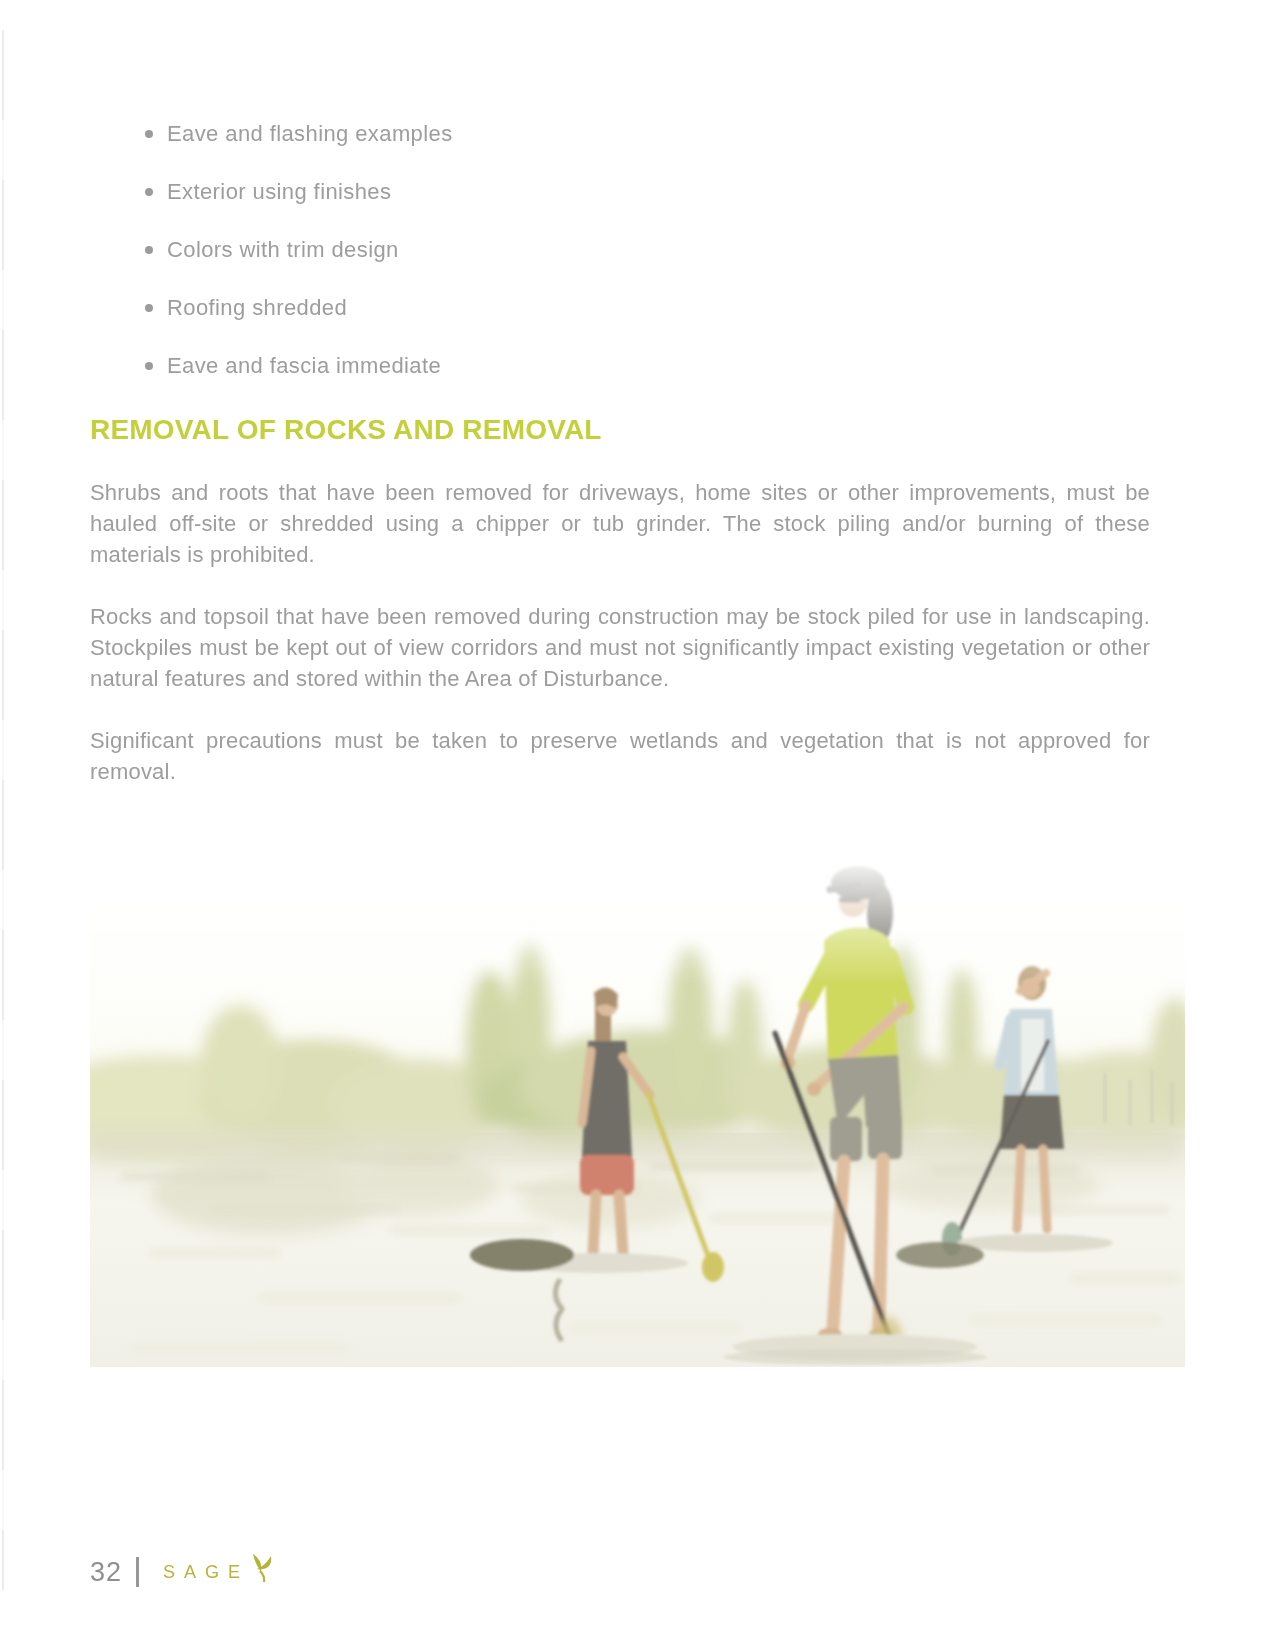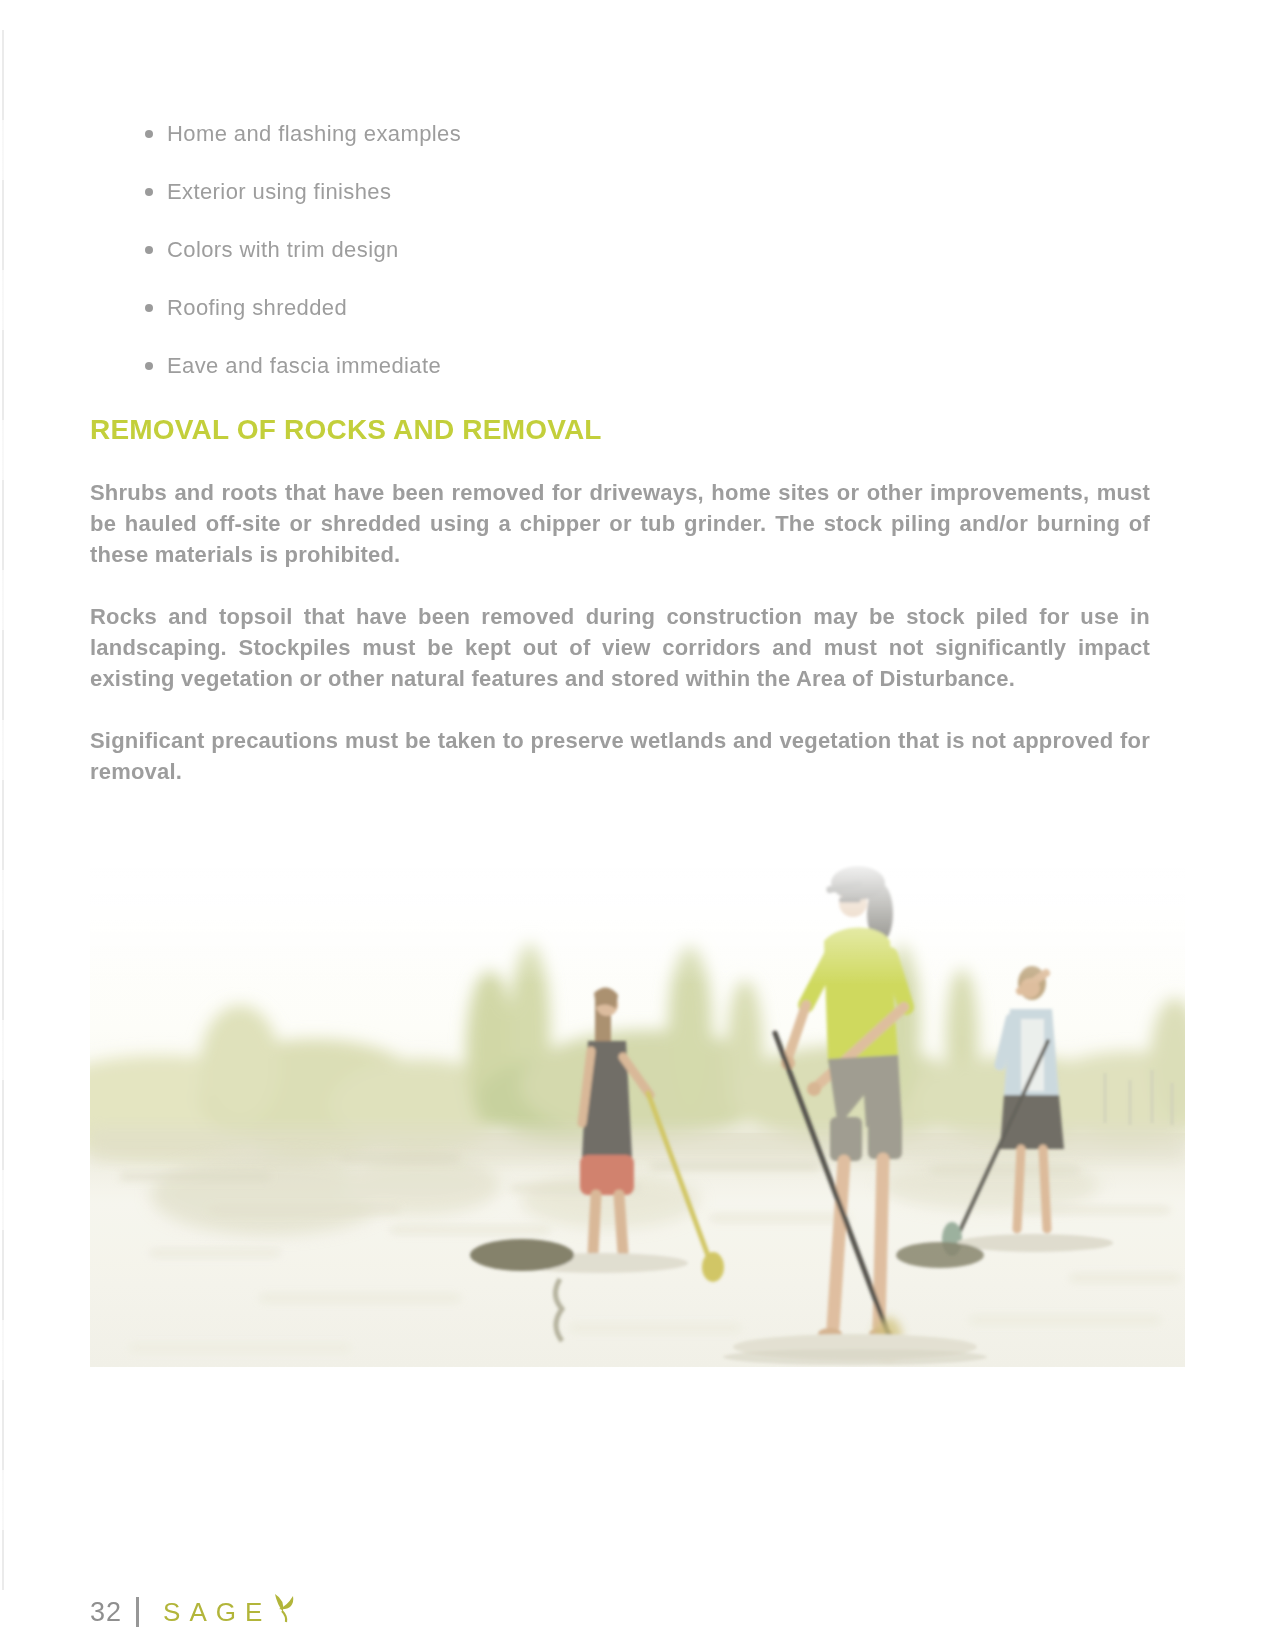--- a/index.html
+++ b/index.html
@@ -40,58 +40,58 @@
   }
   
   .section-heading{
     margin-top:36px;
     font-size:28px;font-weight:700;letter-spacing:.2px;
     color:var(--heading-color);
   }
   
   .body-par{
     margin-top:31px;
-    font-size:22px;font-weight:700;line-height:31px;letter-spacing:.2px;
+    font-size:22px;font-weight:400;line-height:31px;letter-spacing:.2px;
     color:var(--text-color);
     text-align:justify;
   }
   
   figure.photo{
     margin-top:68px;margin-left:0;
     width:1095px;height:512px;position:relative;overflow:hidden;
   }
   figure.photo svg{display:block;width:100%;height:100%;}
   
   .footer{
-    position:absolute;left:90px;top:1592px;
+    position:absolute;left:90px;top:1552px;
     display:flex;align-items:center;height:40px;
   }
   .page-number{
     font-size:27px;font-weight:300;color:#8f8f8f;letter-spacing:1px;
   }
   .footer-divider{
     width:3px;height:30px;background:#7d7d7d;margin:0 24px 0 14px;opacity:.8;
   }
   .brand{
-    font-size:26px;font-weight:400;letter-spacing:9px;
+    font-size:18px;font-weight:400;letter-spacing:9px;
     color:var(--brand-color);
   }
   .leaf{margin-left:-2px;margin-top:-8px;}
 </style>
 </head>
 <body>
 
 <div class="scan-edge"></div>
 
 <div class="content">
 
   <ul class="bullets">
     <li>
       <span class="dot"></span>
-      <span class="bullet-label">Home and flashing examples</span>
+      <span class="bullet-label">Eave and flashing examples</span>
     </li>
     <li>
       <span class="dot"></span>
       <span class="bullet-label">Exterior using finishes</span>
     </li>
     <li>
       <span class="dot"></span>
       <span class="bullet-label">Colors with trim design</span>
     </li>
     <li>

